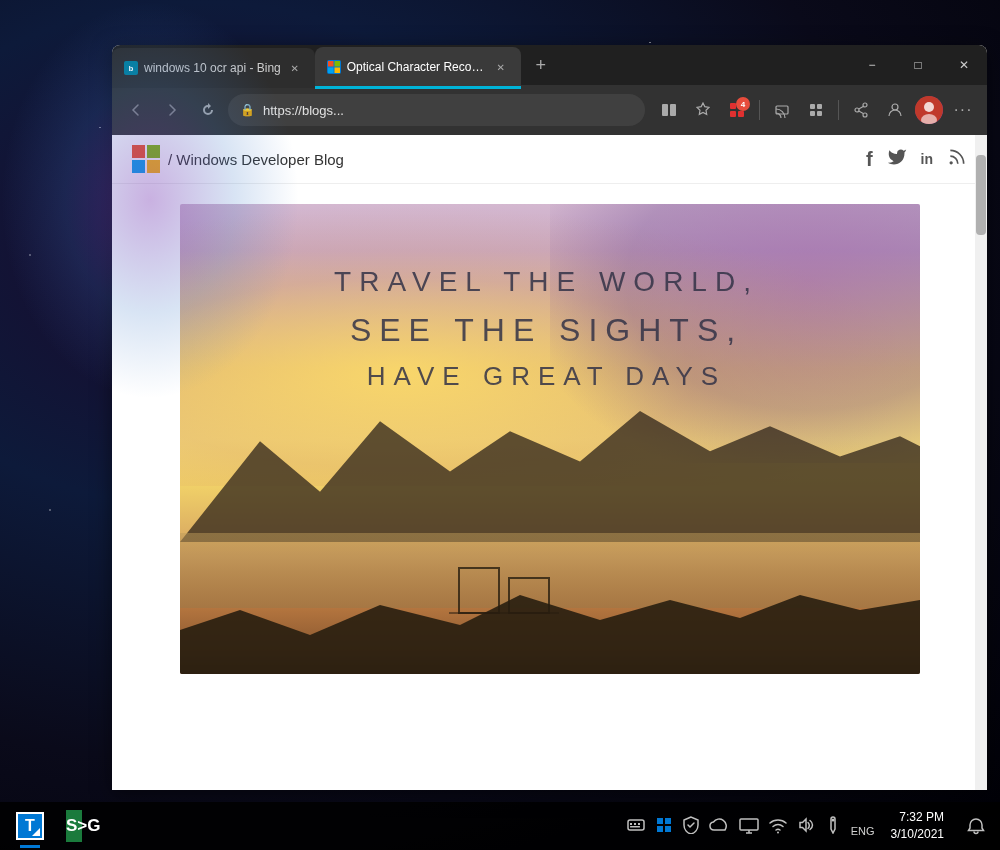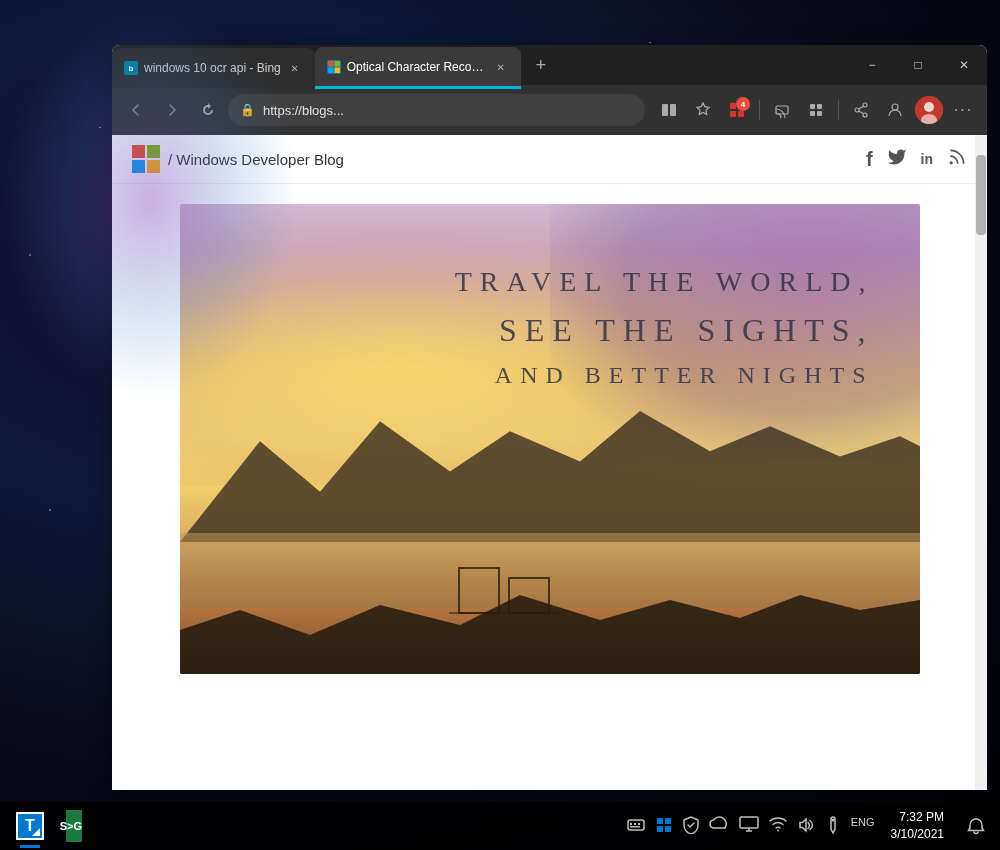--- a/index.html
+++ b/index.html
@@ -352,23 +352,23 @@
       position: absolute;
       top: 0; right: 0;
       width: 50%; height: 55%;
       background: radial-gradient(ellipse at 70% 30%, rgba(140,80,160,0.5) 0%, rgba(100,60,140,0.3) 50%, transparent 80%);
     }
 
     .img-text {
       position: absolute;
       top: 12%;
       left: 0; right: 6px;
-      text-align: right;
+      text-align: center;
       color: rgba(50, 50, 70, 0.85);
-      font-family: Liberation Serif, serif;
+      font-family: Liberation Sans, sans-serif;
       font-weight: 300;
       letter-spacing: 8px;
       text-transform: uppercase;
       line-height: 1.6;
       padding: 0 40px;
     }
 
     .img-text-line1 { font-size: 28px; display: block; }
     .img-text-line2 { font-size: 32px; display: block; }
     .img-text-line3 { font-size: 26px; display: block; }
@@ -440,36 +440,36 @@
       right: 2px;
       width: 0; height: 0;
       border-style: solid;
       border-width: 0 0 8px 8px;
       border-color: transparent transparent white transparent;
     }
 
     .sg-icon {
       background: #1a7a3c;
       color: white;
-      font-size: 11px;
+      font-size: 17px;
       font-weight: bold;
       width: 16px; height: 32px;
-      display: flex; align-items: center; justify-content: flex-end;
+      display: flex; align-items: center; justify-content: flex-start;
     }
 
     .taskbar-right {
       margin-left: auto;
       display: flex;
       align-items: center;
       gap: 8px;
     }
 
     .taskbar-system-icons {
       display: flex;
-      align-items: flex-start;
+      align-items: flex-end;
       gap: 10px;
       color: #ccc;
     }
 
     .sys-icon {
       font-size: 14px;
       cursor: pointer;
       color: #d0d0d0;
     }
 
@@ -678,21 +678,21 @@
 
           <svg style="position:absolute;bottom:12%;left:35%;width:130px;height:60px;" viewBox="0 0 130 60">
             <rect x="20" y="10" width="40" height="45" fill="none" stroke="rgba(40,30,15,0.8)" stroke-width="2"></rect>
             <rect x="70" y="20" width="40" height="35" fill="none" stroke="rgba(40,30,15,0.8)" stroke-width="2"></rect>
             <line x1="10" y1="55" x2="120" y2="55" stroke="rgba(40,30,15,0.7)" stroke-width="1.5"></line>
           </svg>
 
           <div class="img-text">
             <span class="img-text-line1">Travel the World,</span>
             <span class="img-text-line2">See the Sights,</span>
-            <span class="img-text-line4">And Better Nights</span>
+            <span class="img-text-line3">Have Great Days</span>
           </div>
         </div>
       </div>
 
     </div>
 
     <div id="browser-scrollbar">
       <div id="browser-scrollbar-thumb"></div>
     </div>
 

